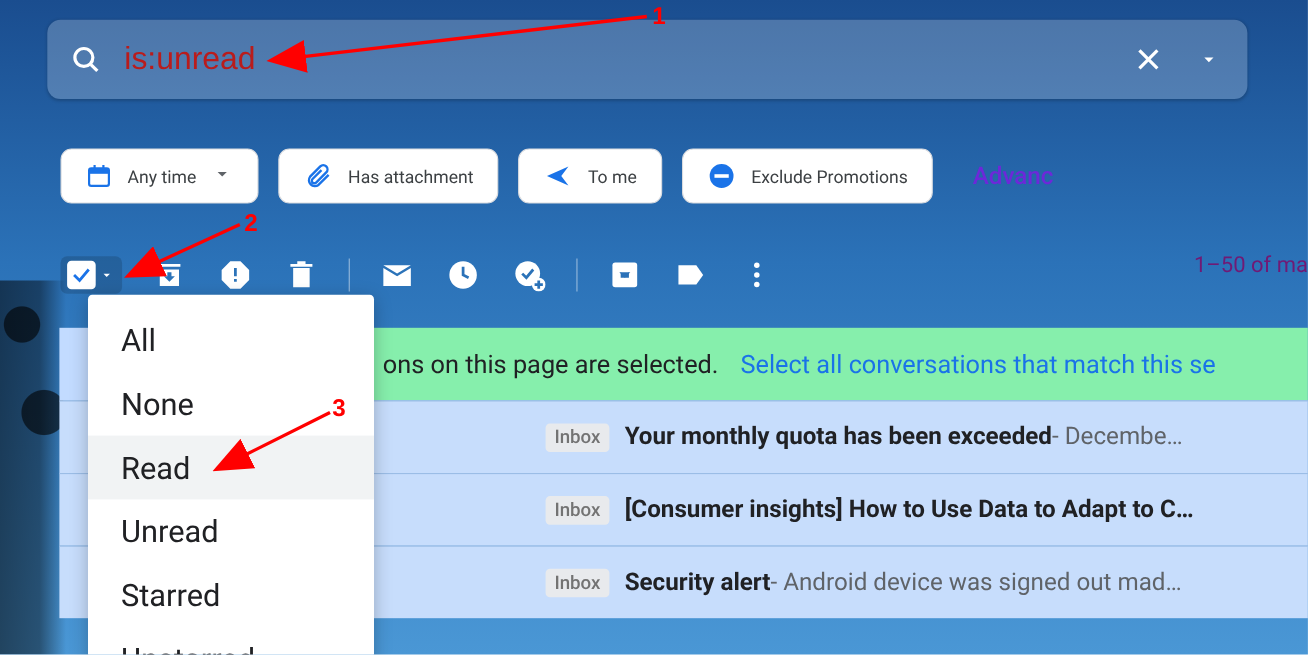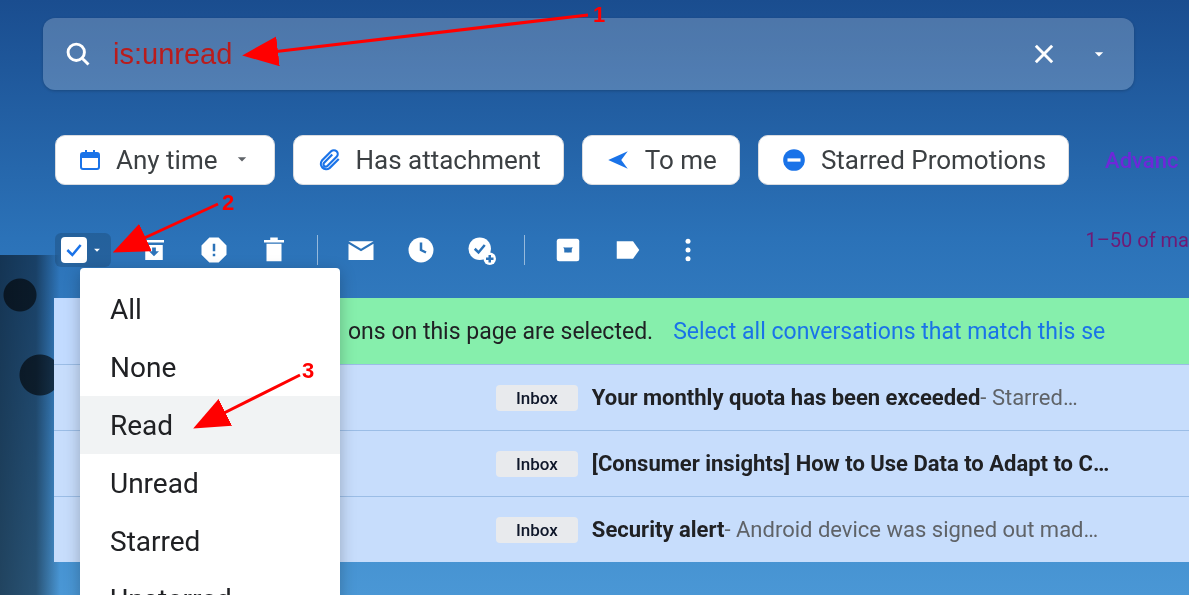--- a/index.html
+++ b/index.html
@@ -41,21 +41,21 @@
 
   
   .filters {
     position: absolute; top: 130px; left: 55px; right: 0; height: 60px;
     display: flex; align-items: center; gap: 18px;
     white-space: nowrap;
   }
   .chip {
     background: #fff; border: 1px solid #dadce0; border-radius: 10px;
     height: 50px; padding: 0 22px; display:flex; align-items:center; gap:14px;
-    font-size: 26px; color:#3c4043; cursor:pointer;
+    font-size: 16px; color:#3c4043; cursor:pointer;
   }
   .chip .chip-icon { display:flex; align-items:center; }
   .advanced-link { color:#6d28d9; font-size:22px; font-weight:500; margin-left:18px; cursor:pointer; }
 
   
   .toolbar {
     position: absolute; top: 225px; left: 55px; right: 0; height: 50px;
     display: flex; align-items: center; gap: 26px;
   }
   .toolbar .sep { width:1px; height:30px; background: rgba(255,255,255,0.5); }
@@ -104,22 +104,22 @@
   .messages {
     position:absolute; top: 364px; left: 54px; right:0;
   }
   .msg-row {
     height: 66px; background:#c7ddfc; border-top:1px solid #9bbde6;
     display:flex; align-items:center; padding-left: 442px; 
     font-size:22px; color:#202124; white-space:nowrap; overflow:hidden;
     cursor:pointer;
   }
   .msg-row .inbox-badge {
-    background:#e8eaed; color:#0f172a; font-size:17px; font-weight:500;
-    padding:3px 20px; border-radius:4px; margin-right:14px;
+    background:#e8eaed; color:#737373; font-size:17px; font-weight:500;
+    padding:3px 8px; border-radius:4px; margin-right:14px;
   }
   .msg-row .subj { font-weight:700; }
   .msg-row .snip { color:#5f6368; }
 
   
   .anno { position:absolute; pointer-events:none; z-index:50; }
   .anno text { font: bold 22px Arial; fill:#ff0000; }
 </style>
 </head>
 <body>
@@ -180,21 +180,21 @@
     </span>
     <span>To me</span>
   </div>
   <div class="chip">
     <span class="chip-icon">
       <svg width="26" height="26" viewBox="0 0 24 24">
           <circle cx="12" cy="12" r="10" fill="#1a73e8"></circle>
           <rect x="6" y="10.5" width="12" height="3" fill="#fff"></rect>
         </svg>
     </span>
-    <span>Starred Promotions</span>
+    <span>Exclude Promotions</span>
   </div>
   <span class="advanced-link">Advanc</span>
 </div>
 
 <div class="toolbar">
   <div class="select-box">
     <div class="cb">
       <svg width="20" height="20" viewBox="0 0 24 24" fill="none" stroke="#1a73e8" stroke-width="3">
           <polyline points="4 12 10 18 20 6"></polyline>
         </svg>
@@ -267,21 +267,21 @@
 <div class="selection-banner-left"></div>
 <div class="selection-banner">
   <span>ons on this page are selected.</span>
   <span class="link">Select all conversations that match this se</span>
 </div>
 
 <div class="messages">
   <div class="msg-row">
     <span class="inbox-badge">Inbox</span>
     <span class="subj">Your monthly quota has been exceeded</span>
-    <span class="snip"> - Starred…</span>
+    <span class="snip"> - Decembe…</span>
   </div>
   <div class="msg-row">
     <span class="inbox-badge">Inbox</span>
     <span class="subj">[Consumer insights] How to Use Data to Adapt to C…</span>
     <span class="snip"></span>
   </div>
   <div class="msg-row">
     <span class="inbox-badge">Inbox</span>
     <span class="subj">Security alert</span>
     <span class="snip"> - Android device was signed out mad…</span>

